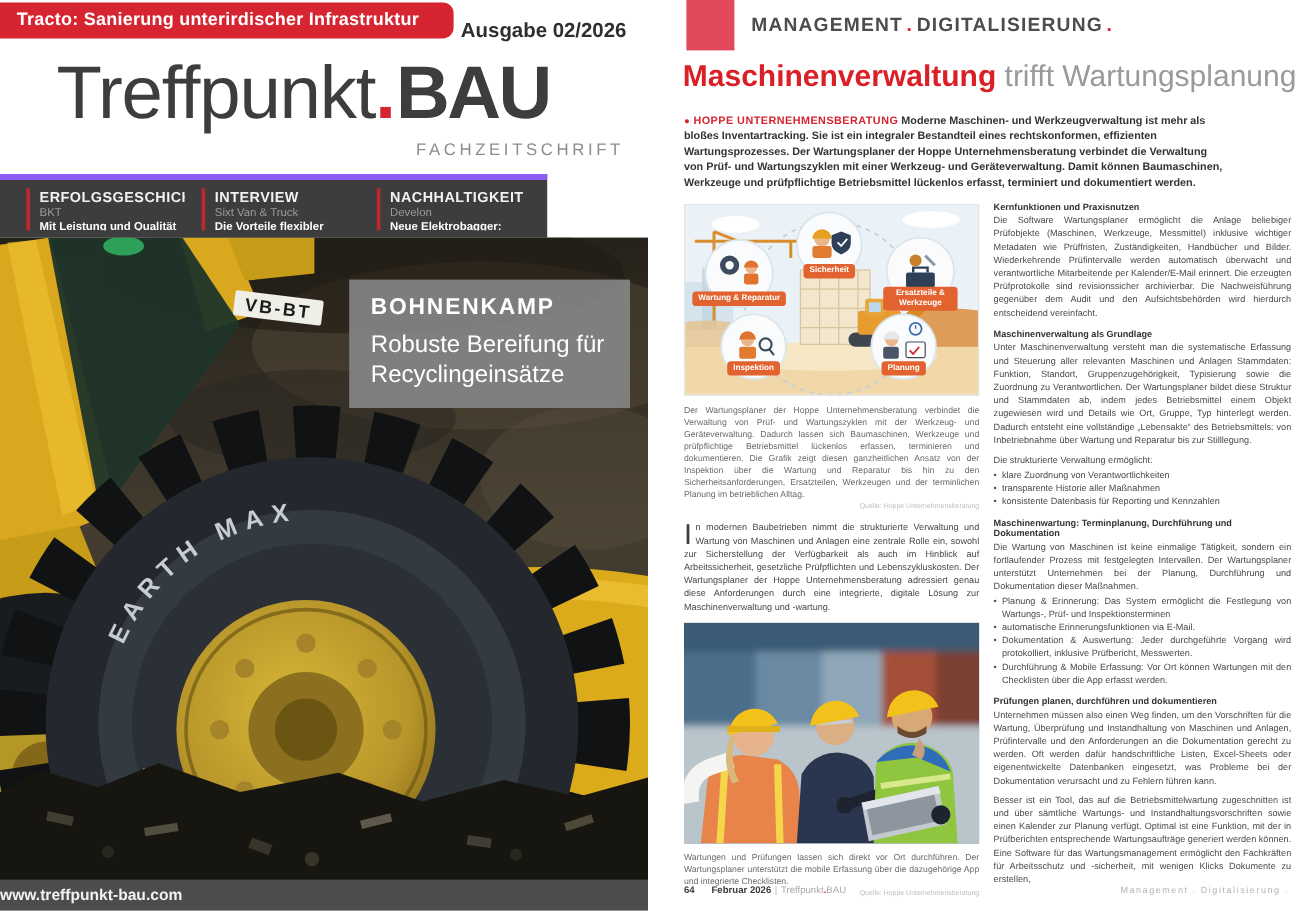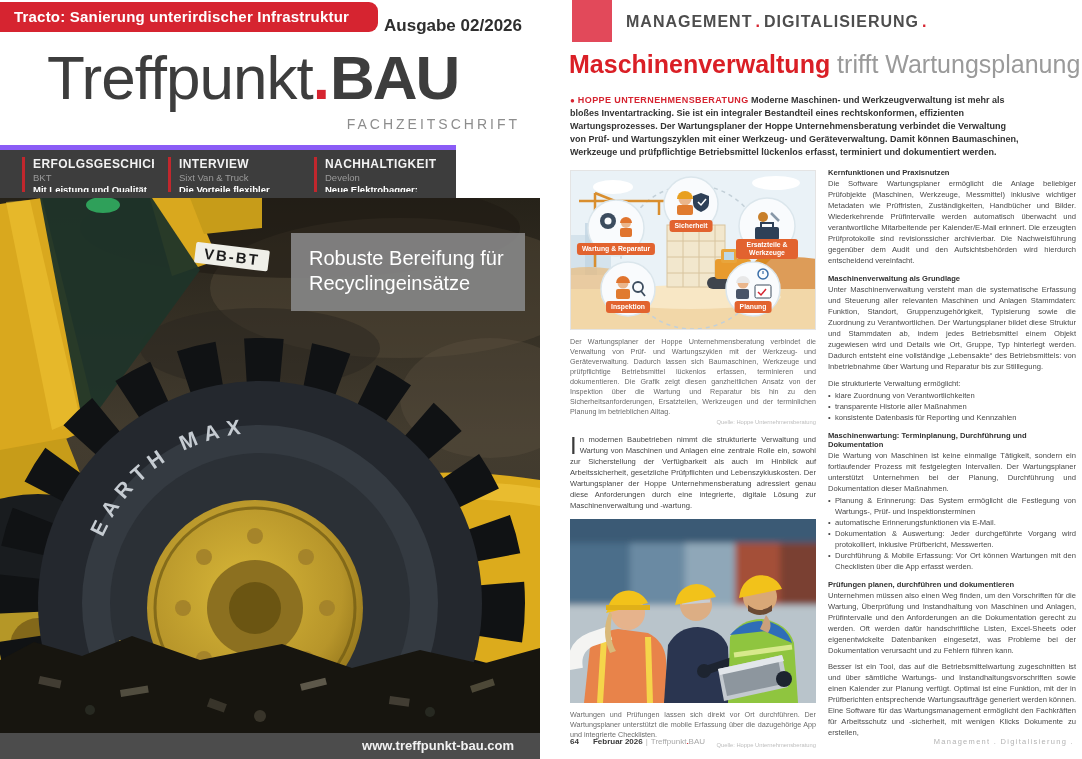--- a/index.html
+++ b/index.html
@@ -23,21 +23,21 @@
   .teaser{border-left:3px solid #c1272d;padding-left:8px;flex:1 1 0;overflow:hidden;}
   .teaser .cat{color:#f2f2f2;font-size:12px;font-weight:700;letter-spacing:.4px;margin-bottom:1px;}
   .teaser .kick{color:#9b9b9b;font-size:9.5px;margin-bottom:1px;}
   .teaser .tt{color:#fff;font-size:9.5px;font-weight:700;line-height:1.25;}
   .photo{position:absolute;left:0;top:198px;width:540px;height:537px;overflow:hidden;background:#39332a;}
   .overlaybox{position:absolute;left:291px;top:35px;width:234px;box-sizing:border-box;
               background:rgba(132,132,132,.93);color:#fff;padding:13px 16px 15px 18px;}
   .overlaybox .brand{font-size:19px;font-weight:700;letter-spacing:1.5px;margin-bottom:7px;}
   .overlaybox .btitle{font-size:20px;font-weight:400;line-height:1.25;}
   .coverfoot{position:absolute;left:0;bottom:0;width:540px;height:26px;background:#4c4c4c;
-             color:#f2f2f2;font-size:13px;font-weight:700;text-align:right;
+             color:#f2f2f2;font-size:13px;font-weight:700;text-align:left;
              line-height:26px;padding-right:26px;box-sizing:border-box;}
 
   
   .page{position:absolute;left:556px;top:0;width:526px;height:759px;background:#fff;}
   .redsq{position:absolute;left:16px;top:0;width:40px;height:42px;background:#e2495a;}
   .rubric{position:absolute;left:70px;top:13px;font-size:16px;font-weight:700;color:#4d4d4d;
           letter-spacing:1px;}
   .rubric .rdot{color:#d62430;font-weight:800;padding:0 3px;}
   .headline{position:absolute;left:13px;top:50px;width:500px;font-size:25px;white-space:nowrap;}
   .headline .hred{color:#da1f26;font-weight:800;}
@@ -181,20 +181,21 @@
         <rect x="210" y="500" width="18" height="9" fill="#3e3a2f" transform="rotate(20 210 500)"></rect>
         <rect x="300" y="486" width="26" height="7" fill="#6a6455" transform="rotate(-14 300 486)"></rect>
         <rect x="390" y="498" width="20" height="8" fill="#4a453a" transform="rotate(8 390 498)"></rect>
         <rect x="470" y="488" width="24" height="7" fill="#57523f" transform="rotate(-18 470 488)"></rect>
         <circle cx="90" cy="512" r="5" fill="#2a2d25"></circle>
           <circle cx="260" cy="518" r="6" fill="#3e3a2f"></circle>
         <circle cx="430" cy="514" r="5" fill="#2a2d25"></circle>
       </g>
     </svg>
     <div class="overlaybox">
+      <div class="brand">BOHNENKAMP</div>
       <div class="btitle">Robuste Bereifung für Recyclingeinsätze</div>
     </div>
   </div>
   <div class="coverfoot">www.treffpunkt-bau.com</div>
 </div>
 
 <div class="page">
   <div class="redsq"></div>
   <div class="rubric">
     <span>MANAGEMENT</span><span class="rdot">.</span><span>DIGITALISIERUNG</span><span class="rdot">.</span>

